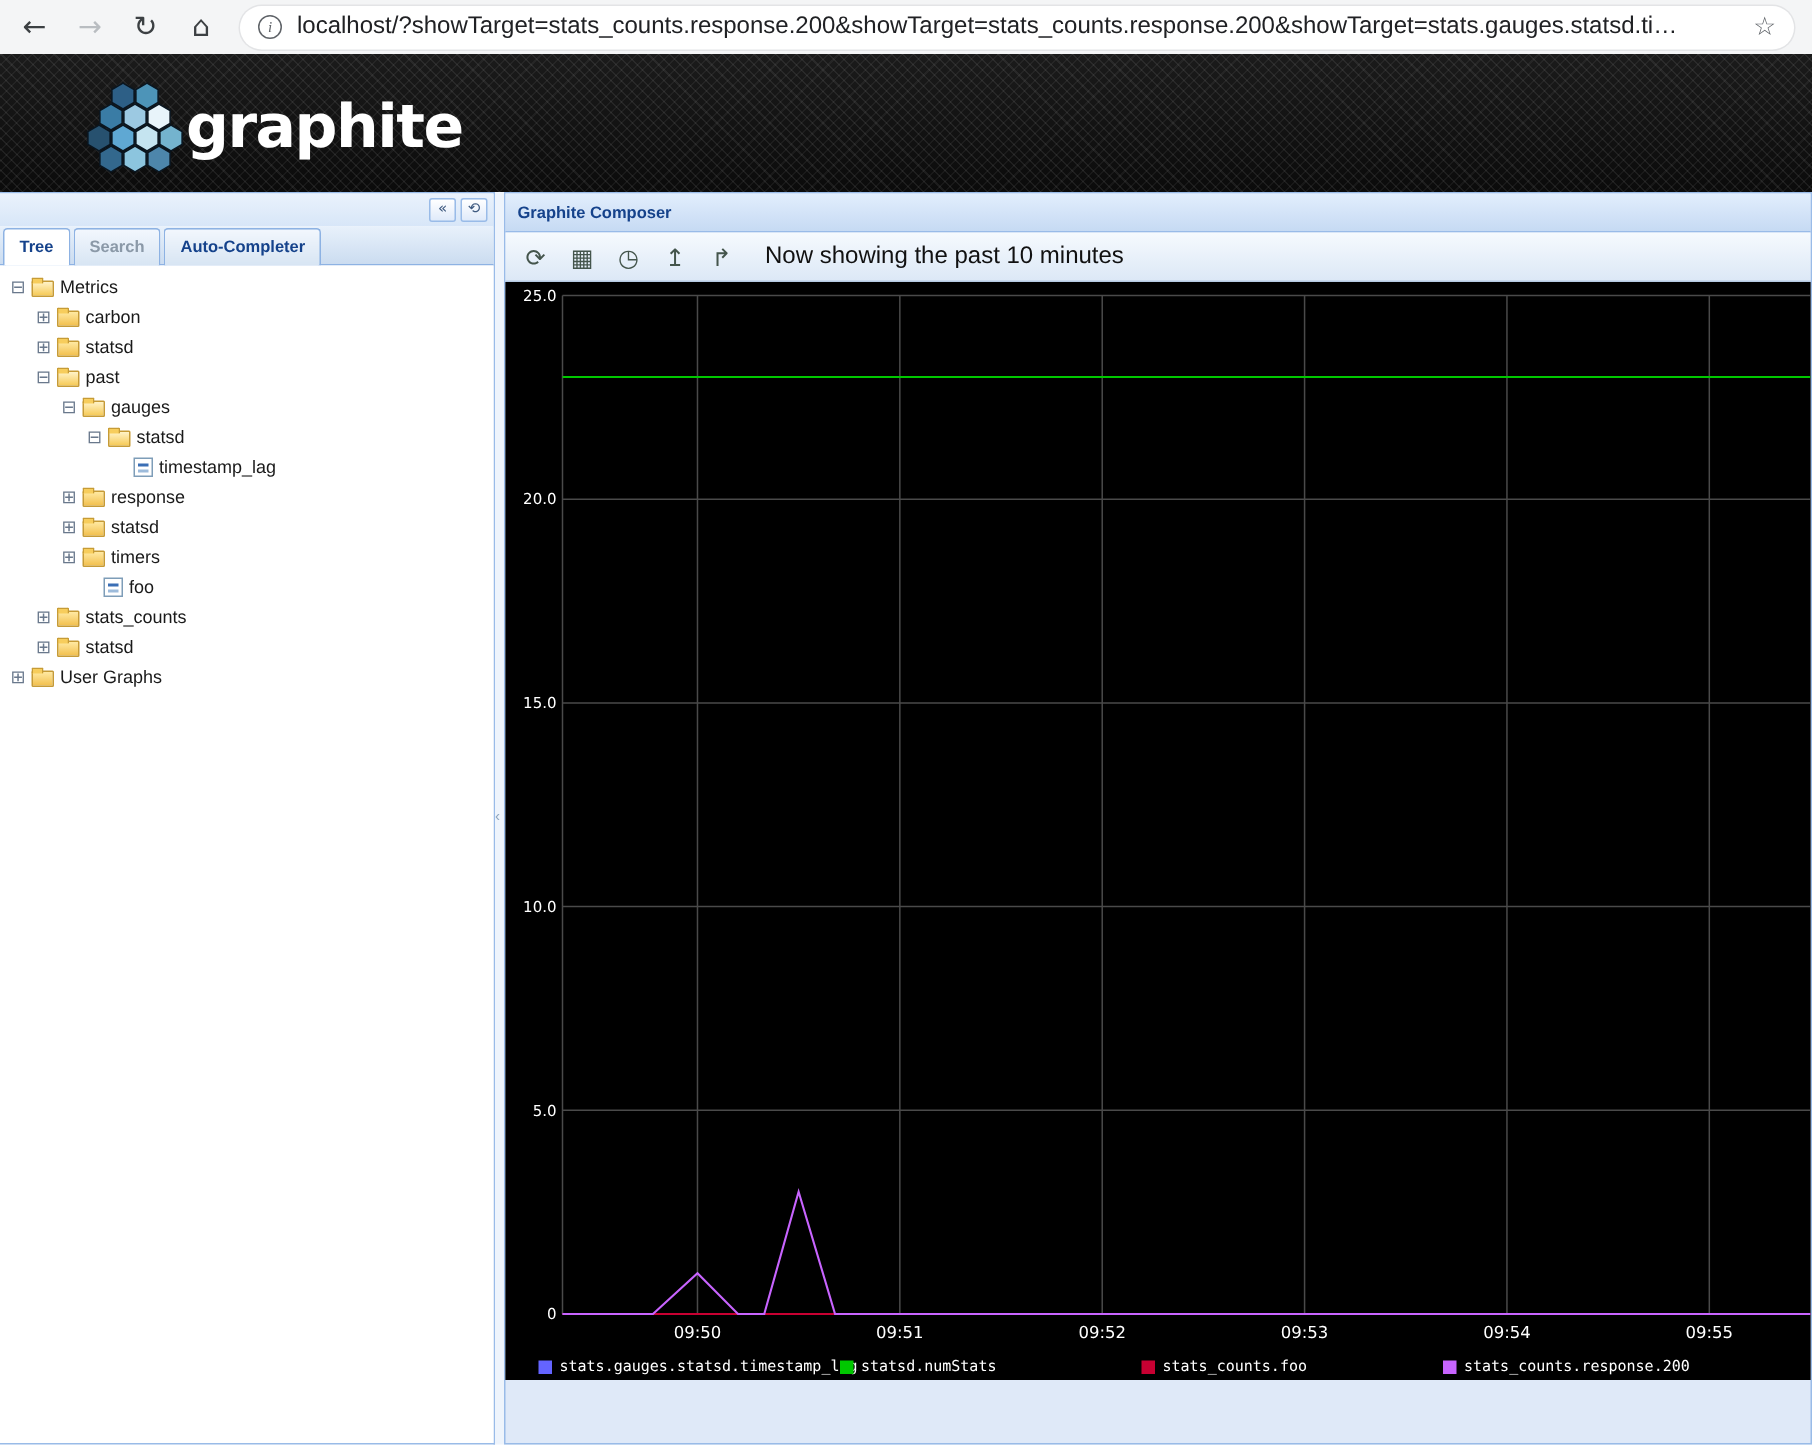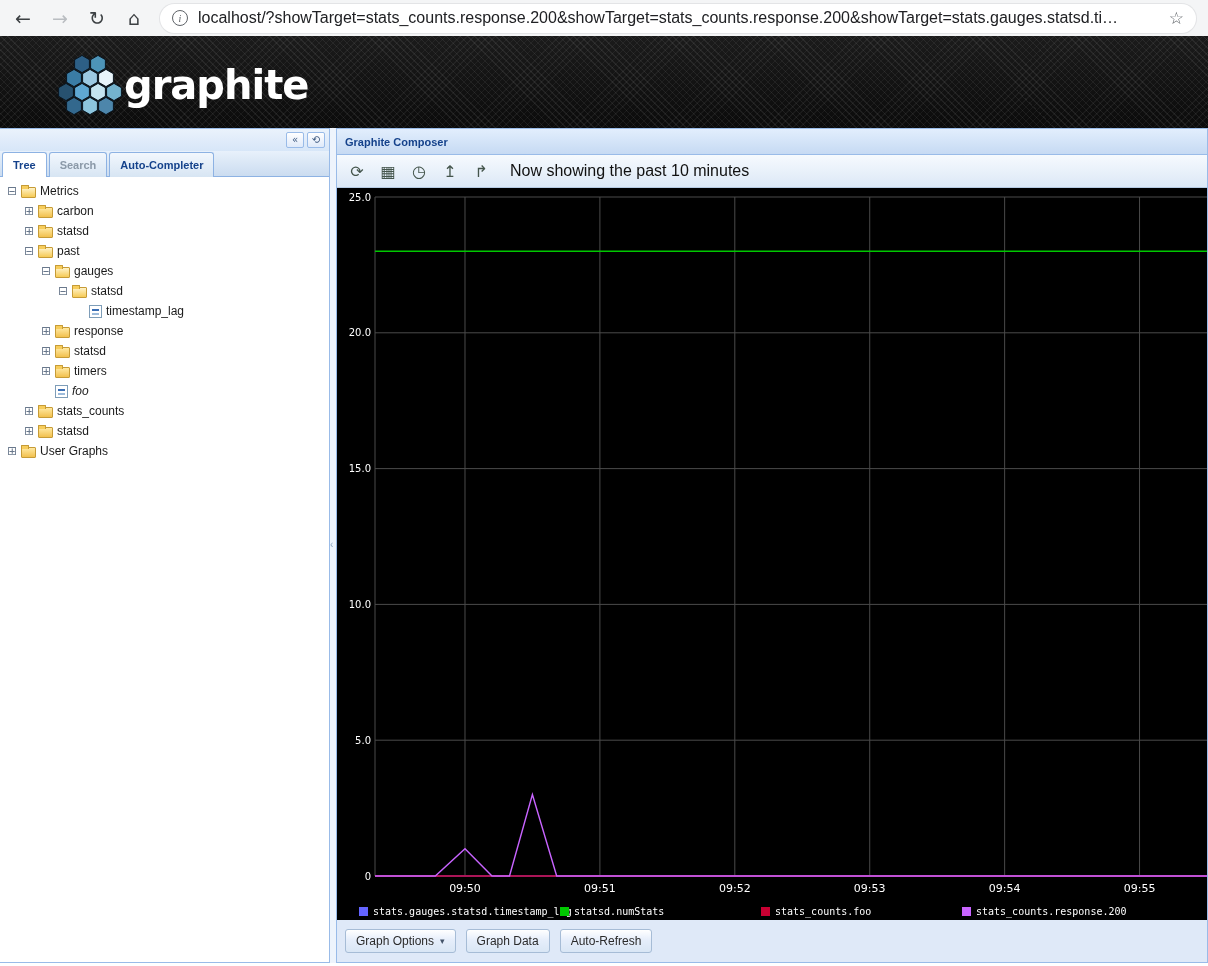--- a/index.html
+++ b/index.html
@@ -203,21 +203,21 @@
         </span>
         <span>statsd</span>
       </div>
       <div class="tree-row" style="padding-left: 38px;">
         <span class="expander">⊞</span>
         <span class="node-icon-wrap">
           <span class="icon-folder"></span>
         </span>
         <span>timers</span>
       </div>
-      <div class="tree-row" style="padding-left: 38px; font-style: italic;">
+      <div class="tree-row" style="padding-left: 52px;">
         <span class="expander"></span>
         <span class="node-icon-wrap">
           <span class="icon-leaf"></span>
         </span>
         <span>foo</span>
       </div>
       <div class="tree-row" style="padding-left: 21px;">
         <span class="expander">⊞</span>
         <span class="node-icon-wrap">
           <span class="icon-folder"></span>
@@ -304,25 +304,13 @@
         <span class="legend-item">
           <span class="legend-swatch" style="background: rgb(200, 0, 50);"></span>
           <span>stats_counts.foo</span>
         </span>
         <span class="legend-item">
           <span class="legend-swatch" style="background: rgb(200, 100, 255);"></span>
           <span>stats_counts.response.200</span>
         </span>
       </div>
   </div>
-  <div class="composer-footer">
-      <button class="ext-btn">
-        <span>Graph Options</span>
-        <span class="caret">▾</span>
-      </button>
-      <button class="ext-btn">
-        <span>Graph Data</span>
-      </button>
-      <button class="ext-btn">
-        <span>Auto-Refresh</span>
-      </button>
-    </div>
 </div>
 
 </body></html>

